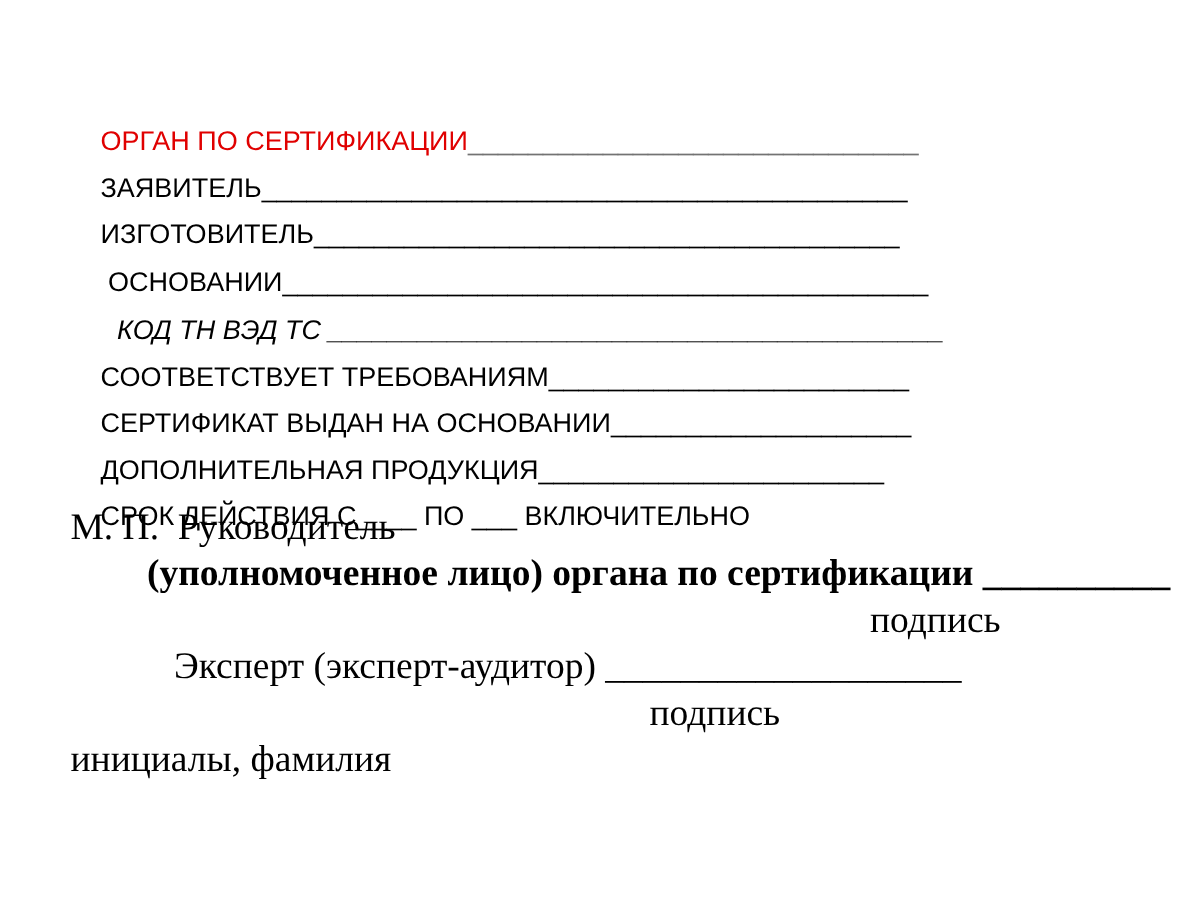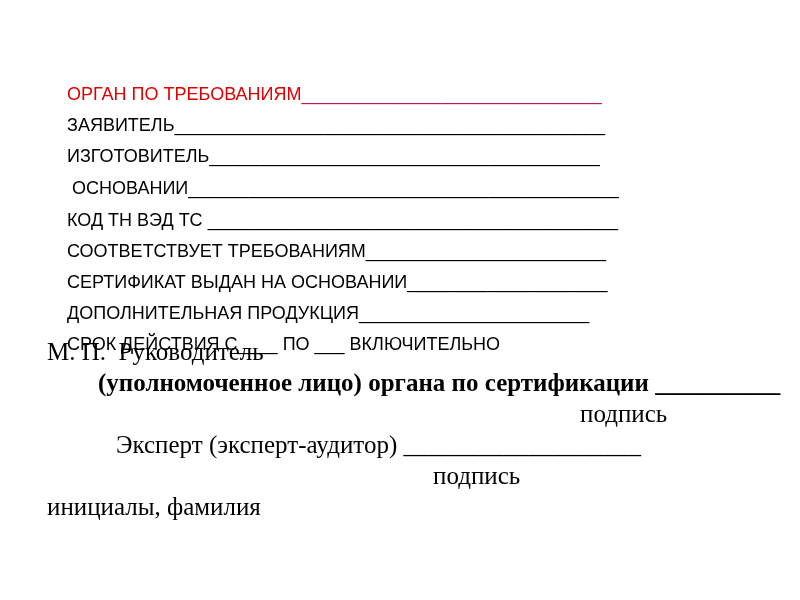--- a/index.html
+++ b/index.html
@@ -22,32 +22,32 @@
       font-size: 18px;
       transform-origin: left center;
     }
     .red { color: #e00000; }
   </style>
 </head>
 <body>
 
 <div>
   <div class="line caps red" style="left:47px; top:58px;">
-    <span>ОРГАН ПО ТРЕБОВАНИЯМ</span><span style="color:#be185d">______________________________</span>
+    <span>ОРГАН ПО СЕРТИФИКАЦИИ</span><span style="color:#737373">______________________________</span>
   </div>
   <div class="line caps" style="left:47px; top:89px;">
     <span>ЗАЯВИТЕЛЬ</span><span>___________________________________________</span>
   </div>
   <div class="line caps" style="left:47px; top:120px;">
     <span>ИЗГОТОВИТЕЛЬ</span><span>_______________________________________</span>
   </div>
   <div class="line caps" style="left:47px; top:152px;">
     <span> ОСНОВАНИИ</span><span>___________________________________________</span>
   </div>
-  <div class="line caps" style="left:47px; top:184px;">
+  <div class="line caps" style="left:58px; top:184px;font-style:italic;">
     <span>КОД ТН ВЭД ТС </span><span>_________________________________________</span>
   </div>
   <div class="line caps" style="left:47px; top:215px;">
     <span>СООТВЕТСТВУЕТ ТРЕБОВАНИЯМ</span><span>________________________</span>
   </div>
   <div class="line caps" style="left:47px; top:246px;">
     <span>СЕРТИФИКАТ ВЫДАН НА ОСНОВАНИИ</span><span>____________________</span>
   </div>
   <div class="line caps" style="left:47px; top:277px;">
     <span>ДОПОЛНИТЕЛЬНАЯ ПРОДУКЦИЯ</span><span>_______________________</span>

